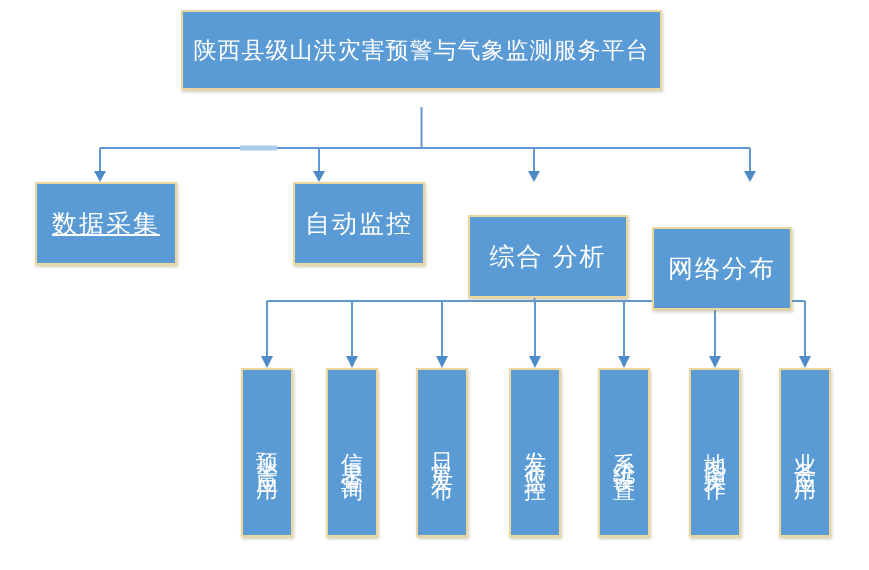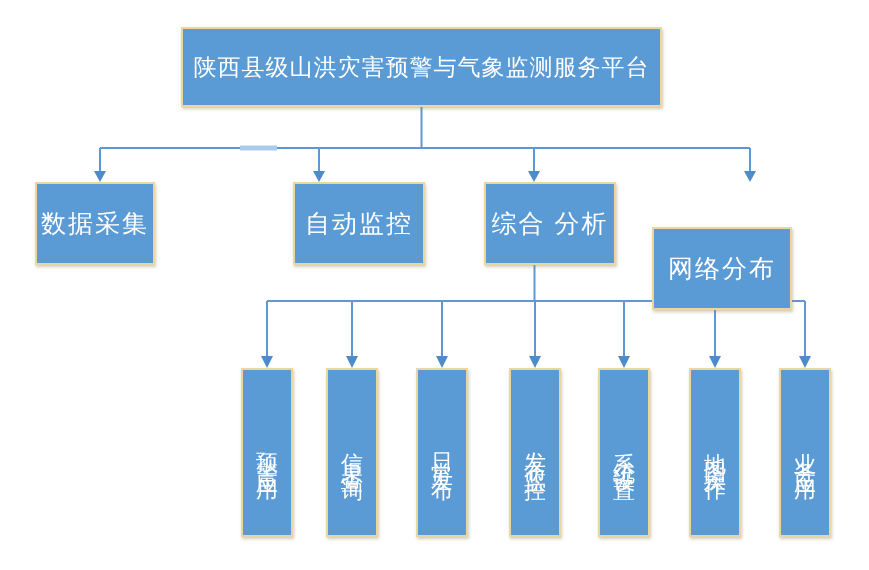--- a/index.html
+++ b/index.html
@@ -45,37 +45,37 @@
     color: var(--text, #ffffff);
     display: flex;
     align-items: center;
     justify-content: center;
     text-align: center;
     line-height: 1.15;
     box-shadow: 1px 2px 3px rgba(150, 140, 100, 0.45);
   }
   .node-root {
     left: 181px;
-    top: 27px;
+    top: 10px;
     width: 481px;
     height: 80px;
     font-size: 23px;
     letter-spacing: 1px;
     white-space: nowrap;
   }
   .node-l2 {
     top: 182px;
     height: 83px;
     font-size: 25px;
     letter-spacing: 2px;
     white-space: nowrap;
   }
-  .node-l2.pos-1 { left: 35px;  width: 120px; }
+  .node-l2.pos-1 { left: 35px;  width: 142px; text-decoration: underline; }
   .node-l2.pos-2 { left: 253px; width: 132px; margin-left: 40px; }
-  .node-l2.pos-3 { left: 484px; width: 132px; }
+  .node-l2.pos-3 { left: 468px; width: 160px; margin-top: 33px; }
   .node-l2.pos-4 { left: 652px; width: 140px; margin-top: 45px; }
   .node-l3 {
     top: 368px;
     width: 52px;
     height: 169px;
     font-size: 22px;
   }
   .node-l3 .v-text {
     writing-mode: vertical-rl;
     text-orientation: upright;

